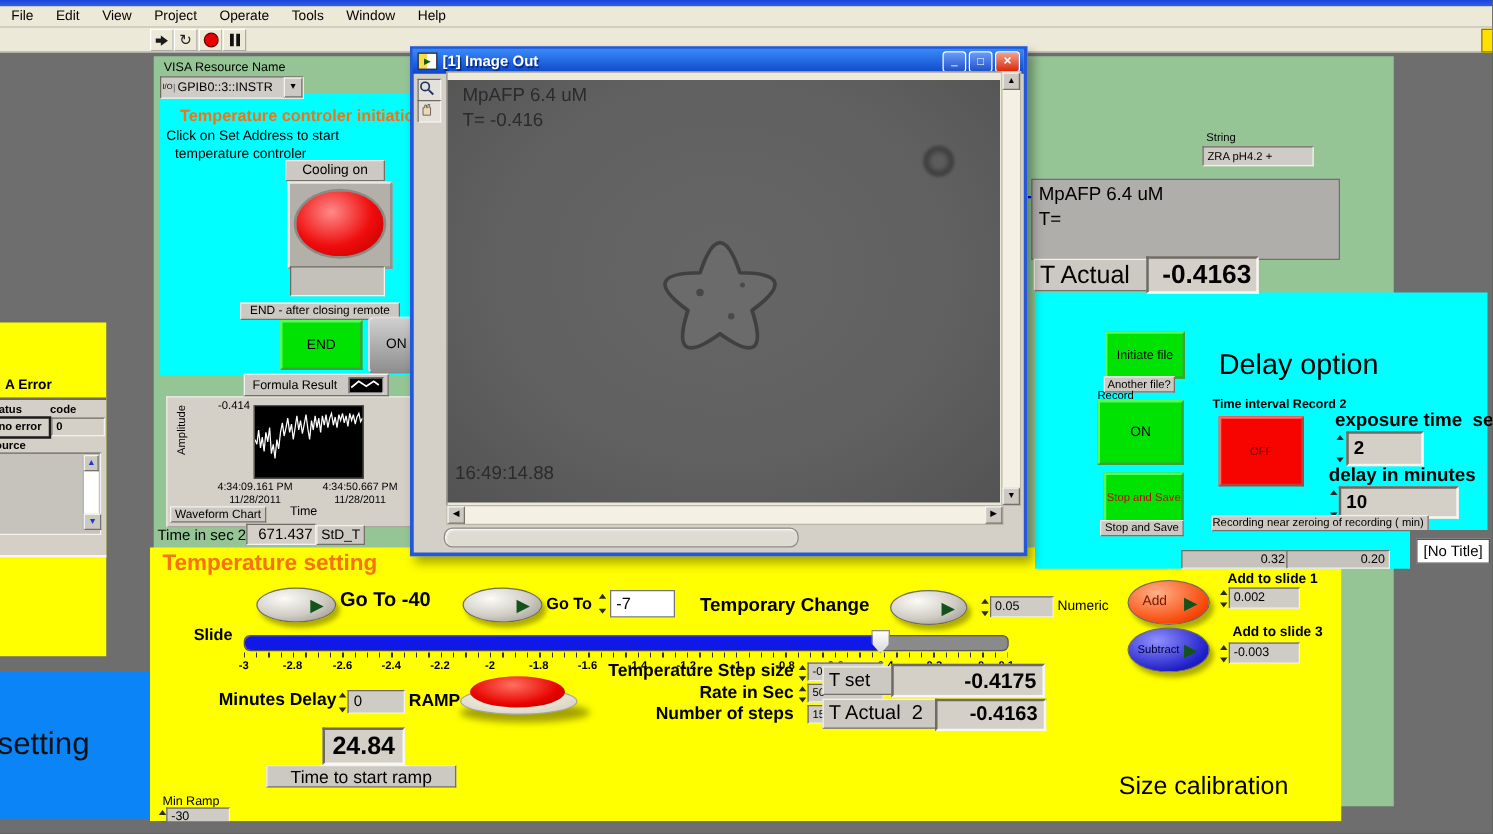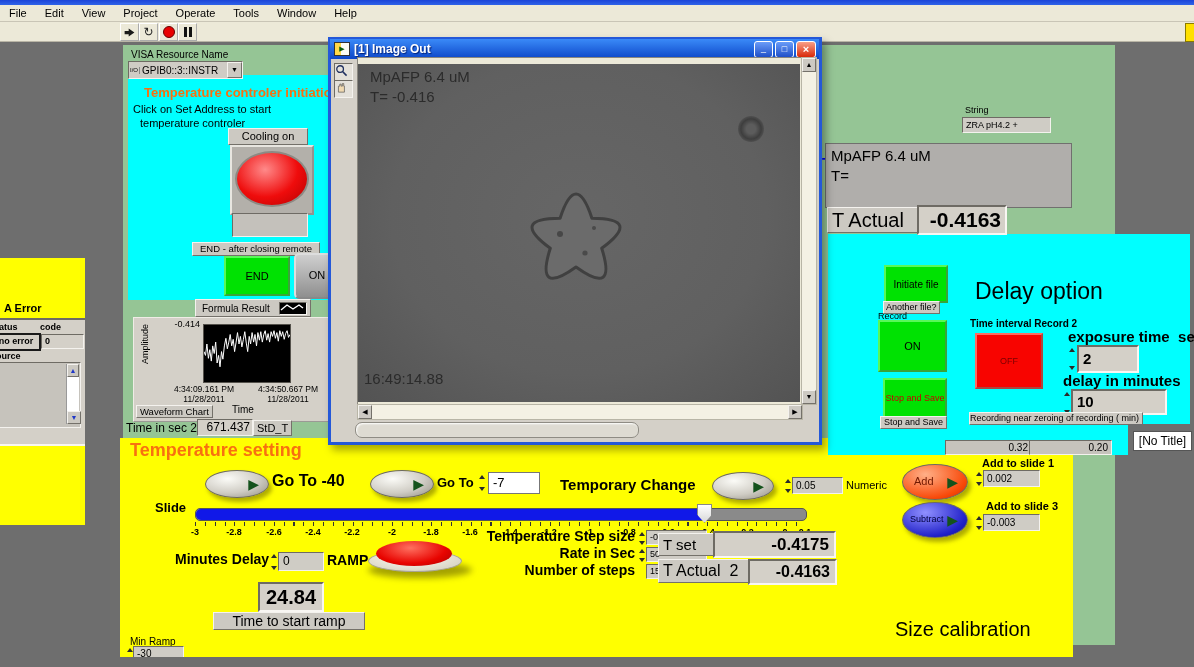--- a/index.html
+++ b/index.html
@@ -71,20 +71,23 @@
       <div class="abs inset" style="left:53px;top:14px;width:38px;height:13px;font-size:9px;line-height:13px;padding-left:3px;">0</div>
       <div class="abs" style="left:3px;top:31px;font-size:9px;">source</div>
       <div class="abs inset" style="left:3px;top:42px;width:88px;height:64px;background:#c6c3bc;">
         <div class="abs" style="right:1px;top:1px;width:12px;height:60px;background:#fff;border-left:1px solid #999;">
           <div class="lbl ct" style="height:11px;font-size:7px;color:#2038c8;line-height:11px;">▲</div>
           <div class="lbl ct abs" style="bottom:0;width:12px;height:11px;font-size:7px;color:#2038c8;line-height:11px;">▼</div>
         </div>
       </div>
     </div>
   </div>
+  <div class="panel" style="left:0;top:537px;width:120px;height:118px;background:#0b84f8;z-index:2;">
+    <div class="abs" style="left:-2px;top:44px;font-size:25px;color:#111;">setting</div>
+  </div>
 
   <div class="panel" style="left:128px;top:75px;width:202px;height:225px;background:#00ffff;z-index:2;">
     <div class="abs orange-text" style="left:16px;top:10px;font-size:13px;white-space:nowrap;">Temperature controler initiation</div>
     <div class="abs" style="left:5px;top:28px;font-size:11px;">Click on Set Address to start</div>
     <div class="abs" style="left:12px;top:42px;font-size:11px;">temperature controler</div>
     <div class="abs lbl ct" style="left:100px;top:53px;width:78px;height:15px;font-size:11px;line-height:15px;">Cooling on</div>
     <div class="abs" style="left:102px;top:70px;width:80px;height:66px;background:#b3b0aa;border:2px outset #e8e6e0;">
       <div class="abs" style="left:3px;top:4px;width:70px;height:52px;border-radius:50%;background:radial-gradient(ellipse at 40% 32%,#ff8a8a 0%,#ef0c0c 55%,#b40000 100%);border:2px solid #8d8a84;"></div>
     </div>
     <div class="abs inset" style="left:104px;top:138px;width:74px;height:22px;background:#c4c1bb;"></div>

